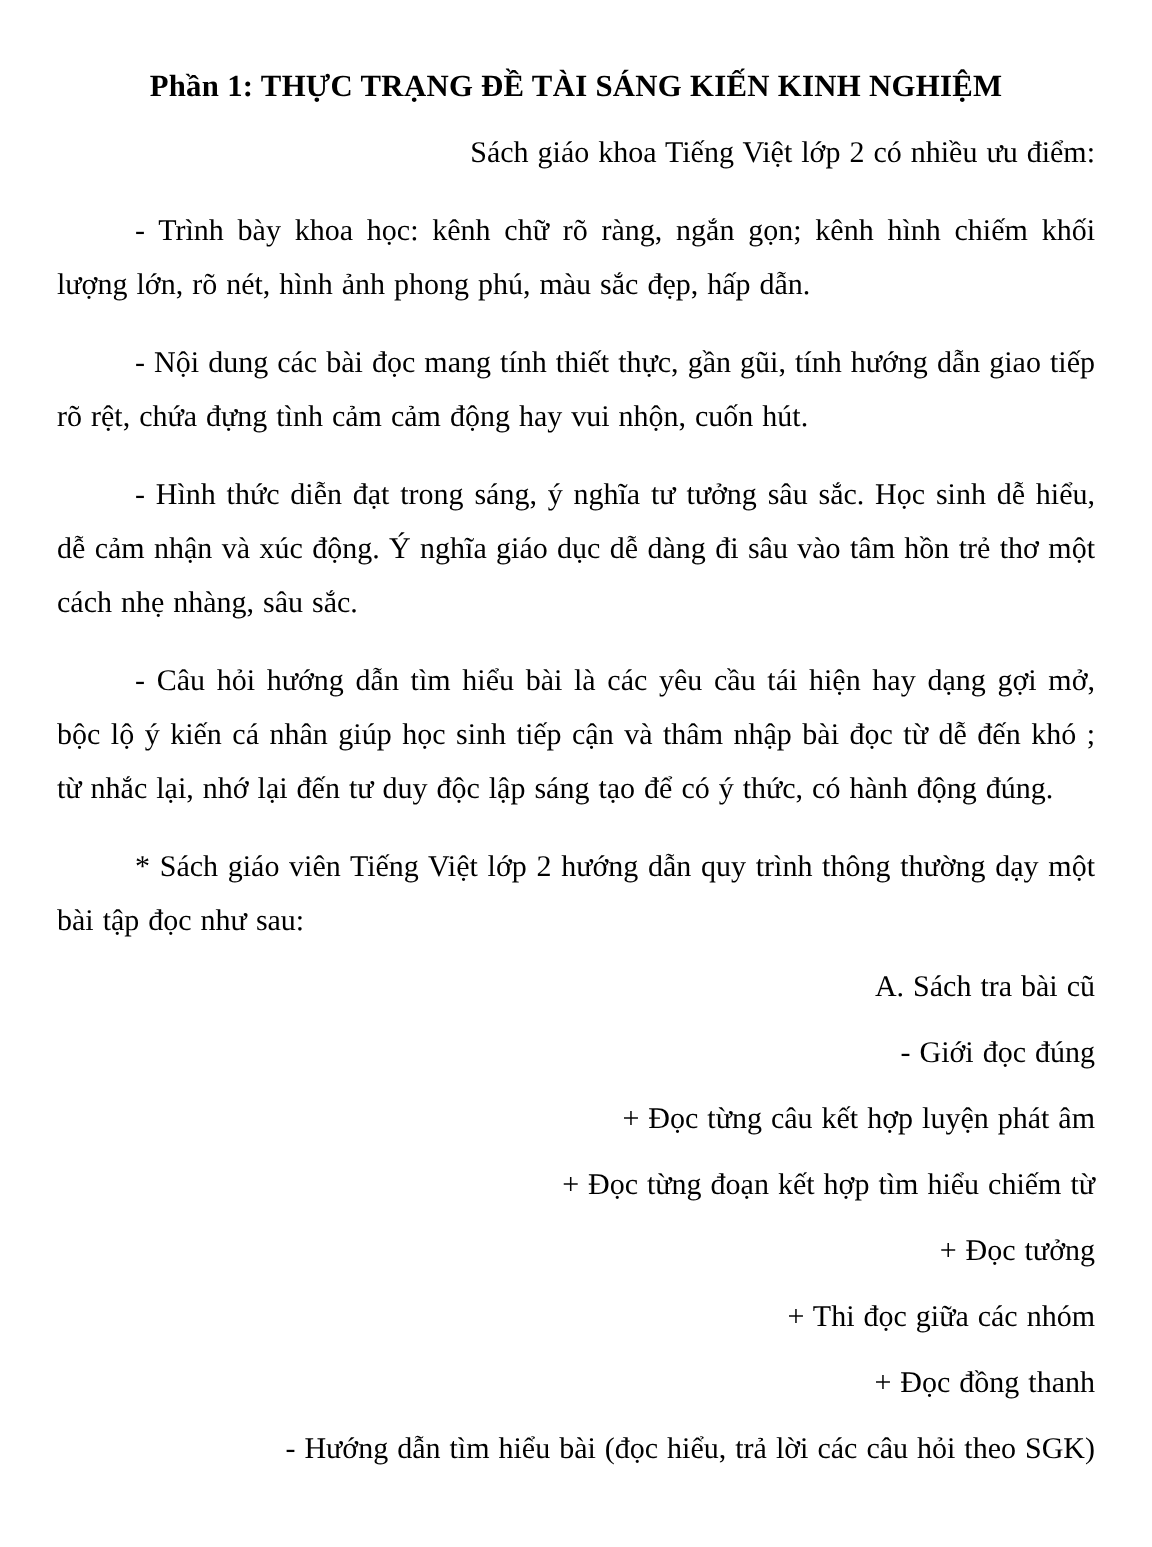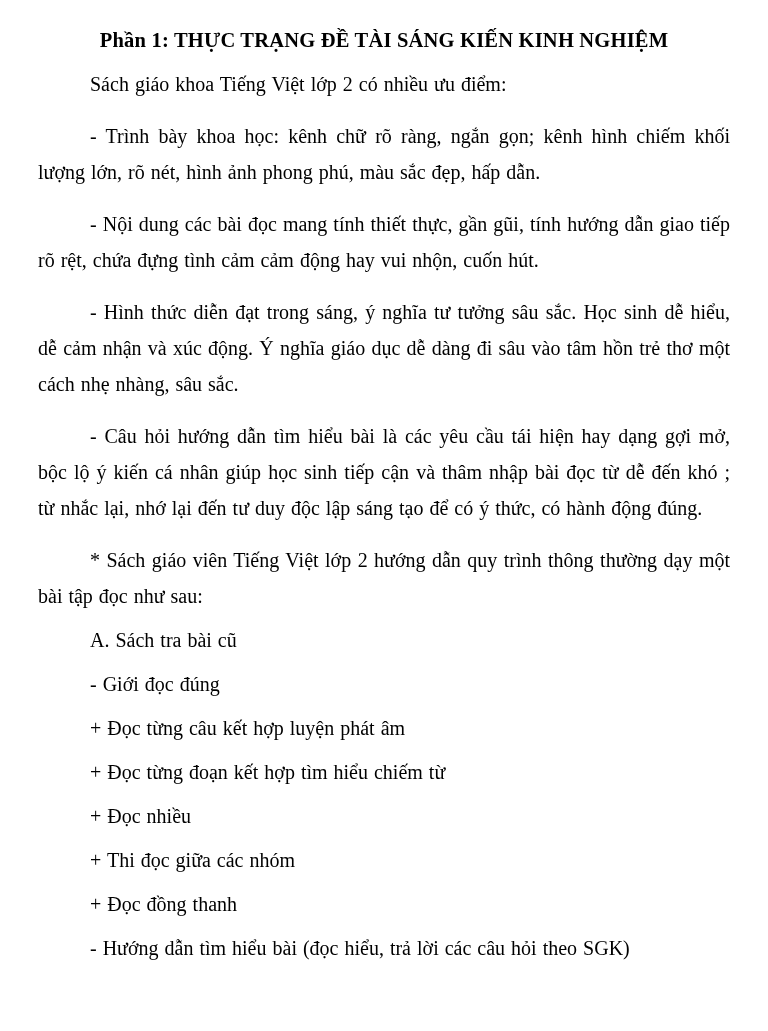--- a/index.html
+++ b/index.html
@@ -11,37 +11,38 @@
     width: 768px;
     height: 1031px;
     overflow: hidden;
     font-family: "Liberation Serif", "DejaVu Serif", serif;
     color: #000000;
   }
   .page {
     box-sizing: border-box;
     width: 768px;
     height: 1031px;
-    padding: 22px 38px 0 38px;
+    padding: 40px 38px 0 38px;
     background: #ffffff;
   }
   .doc-title {
     font-size: 20.5px;
     line-height: 36px;
     font-weight: bold;
     text-align: center;
     margin: 0 0 8px 0;
     letter-spacing: 0.2px;
   }
   p.para {
     font-size: 20px;
     line-height: 36px;
     margin: 0 0 8px 0;
     text-indent: 52px;
     word-spacing: 1px;
+    text-align: right;
   }
   p.justify {
     text-align: justify;
     margin-top: 16px;
   }
 </style>
 </head>
 <body>
 
 <div class="page">
@@ -63,21 +64,21 @@
   <p class="para">A. Sách tra bài cũ</p>
 
 
 
   <p class="para">- Giới đọc đúng</p>
 
   <p class="para">+ Đọc từng câu kết hợp luyện phát âm</p>
 
   <p class="para">+ Đọc từng đoạn kết hợp tìm hiểu chiếm từ</p>
 
-  <p class="para">+ Đọc nhiều</p>
+  <p class="para">+ Đọc tưởng</p>
 
   <p class="para">+ Thi đọc giữa các nhóm</p>
 
   <p class="para">+ Đọc đồng thanh</p>
 
   <p class="para">- Hướng dẫn tìm hiểu bài (đọc hiểu, trả lời các câu hỏi theo SGK)</p>
 
 </div>
 
 </body></html>

